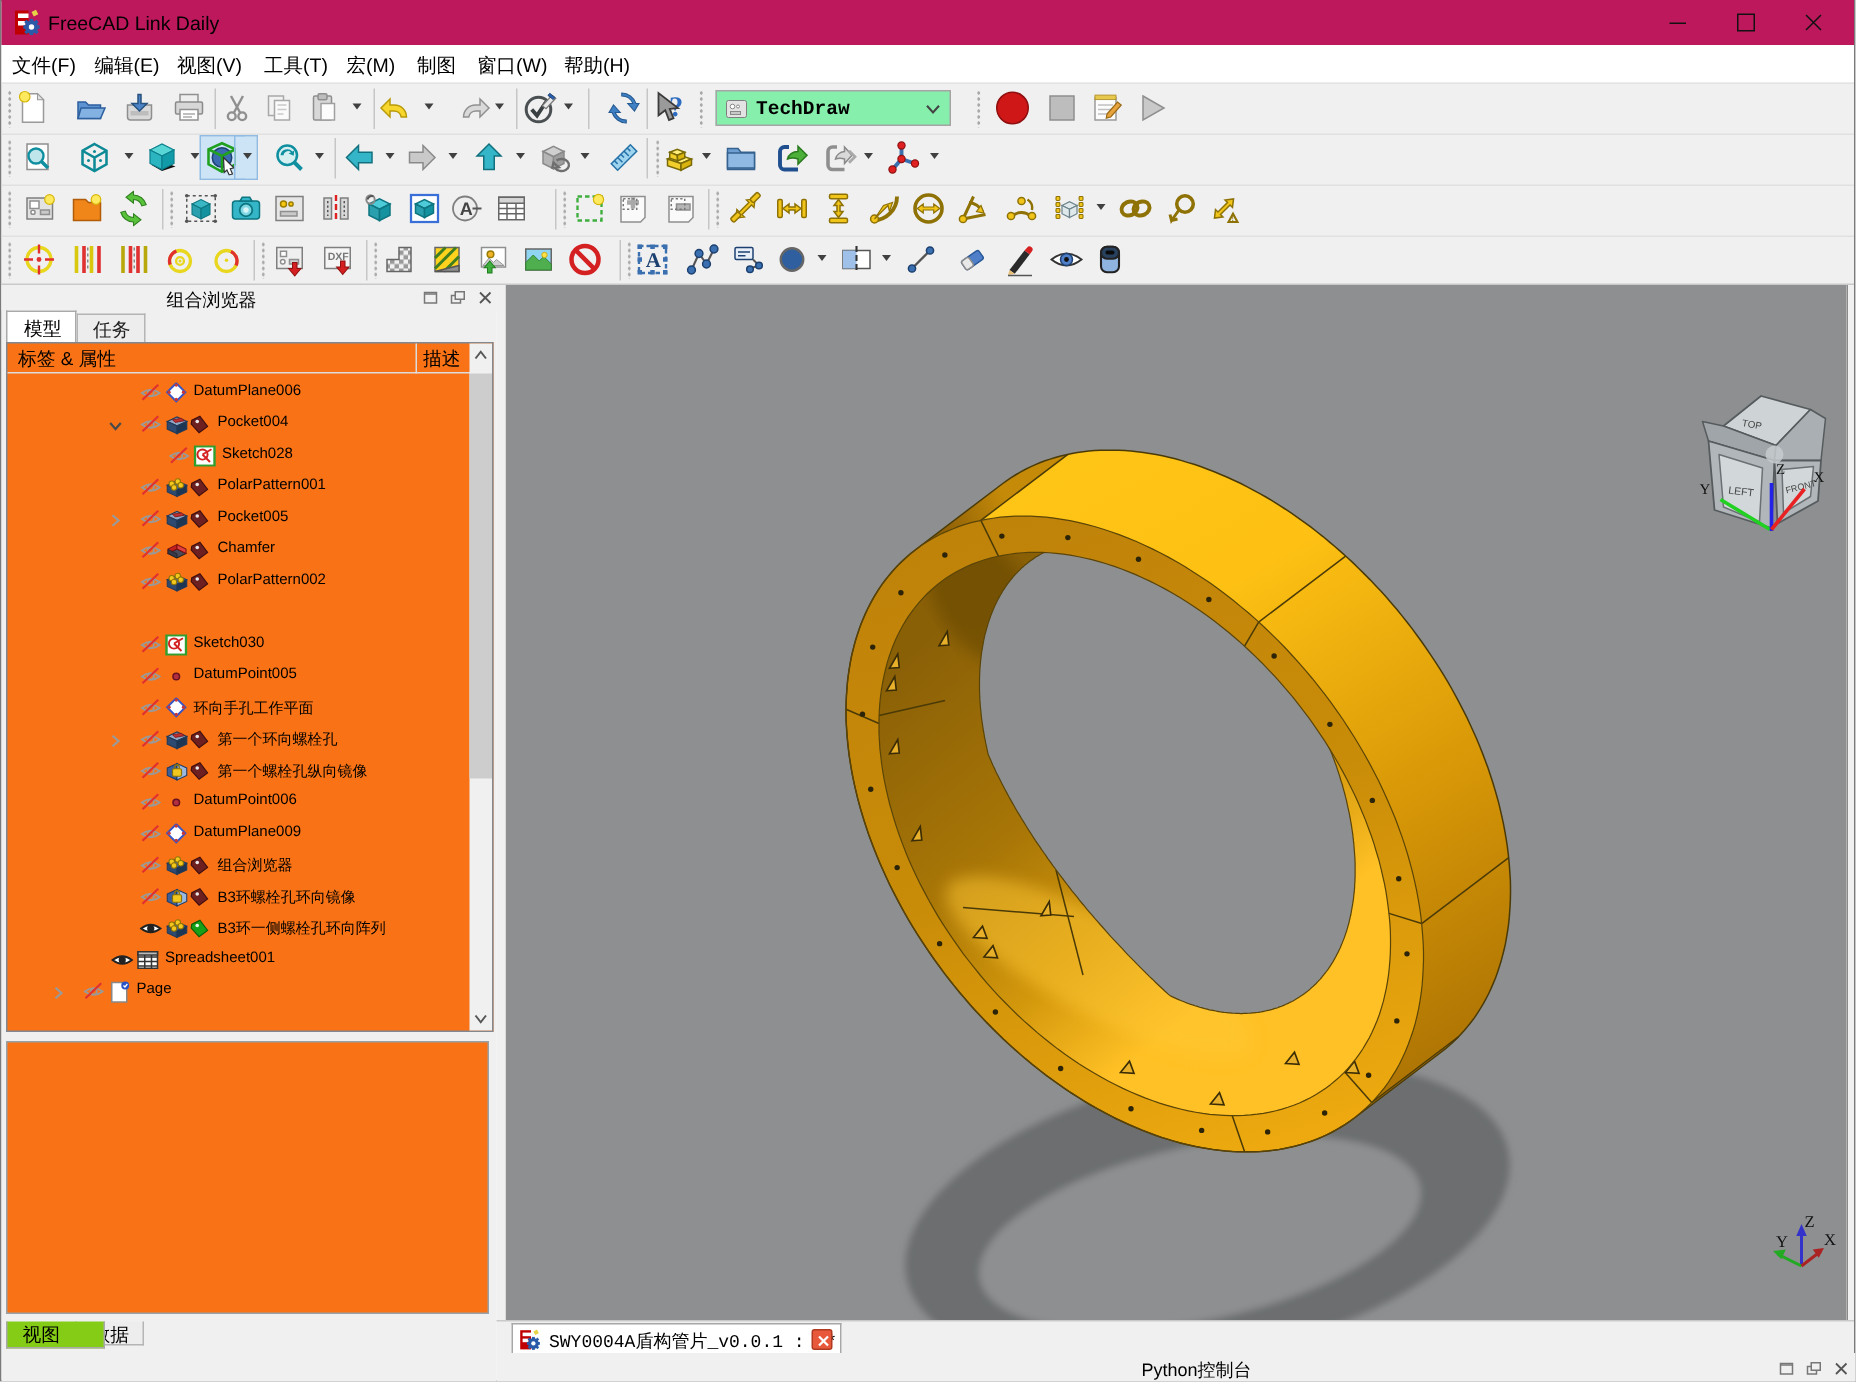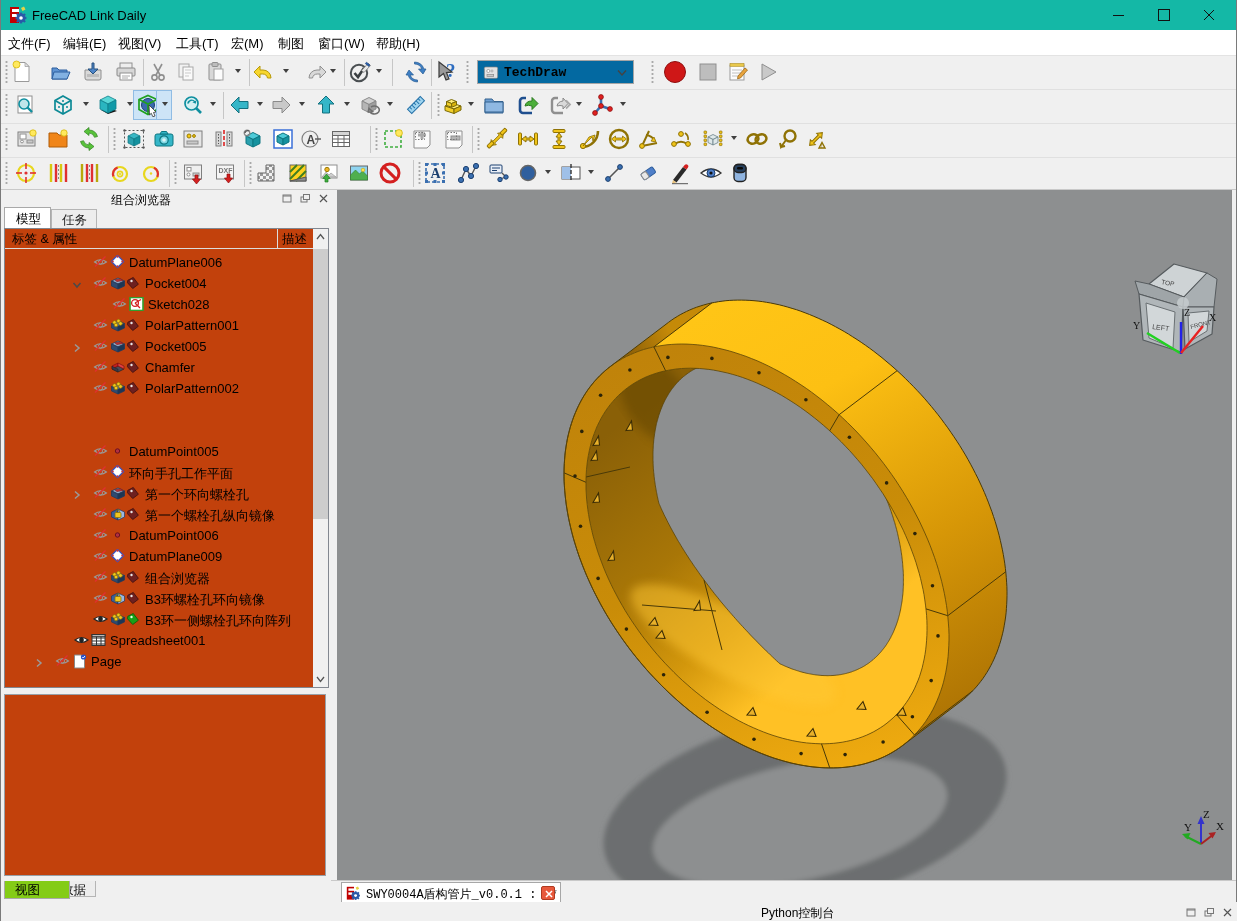--- a/index.html
+++ b/index.html
@@ -1,30 +1,30 @@
 <!DOCTYPE html>
 <html><head><meta charset="utf-8"><style>
 *{margin:0;padding:0;box-sizing:border-box}
 html,body{width:1237px;height:921px;overflow:hidden;font-family:"Liberation Sans",sans-serif;background:#fff;position:relative}
 .abs{position:absolute}
 #win{position:absolute;inset:0;border:1px solid #7a7a7a}
-#titlebar{position:absolute;left:1px;top:0;right:1px;height:30px;background:#14b8a6}
+#titlebar{position:absolute;left:1px;top:0;right:1px;height:30px;background:#be185d}
 #titlebar .t{position:absolute;left:31px;top:8px;font-size:13px;color:#000}
 #menubar{position:absolute;left:1px;top:30px;right:1px;height:25px;background:#fff}
 #menubar span{position:absolute;top:5px;font-size:13px;color:#000}
 #tbars{position:absolute;left:1px;top:55px;right:1px;height:135px;background:#f0f0f0;border-top:1px solid #e3e3e3;border-bottom:1px solid #c9c9c9}
 .trow{position:absolute;left:0;right:0;height:33px}
 .tbtn{position:absolute;width:28px;height:28px;display:flex;align-items:center;justify-content:center}
 .dd{position:absolute;width:0;height:0;border-left:3.5px solid transparent;border-right:3.5px solid transparent;border-top:4px solid #404040}
 .vsep{position:absolute;top:3px;bottom:3px;width:1px;background:#c6c6c6}
 .grip{position:absolute;top:4px;bottom:4px;width:3px;background-image:radial-gradient(circle,#a9a9a9 1px,transparent 1.2px);background-size:3px 4px}
 #ldock{position:absolute;left:1px;top:190px;width:330px;bottom:0;background:#f0f0f0}
 .ptitle{font-size:12px;color:#000}
-.tree{position:absolute;background:#c2410c;border:1px solid #828790}
-.titem{position:absolute;font-size:13px;color:#000;white-space:nowrap}
+.tree{position:absolute;background:#f97316;border:1px solid #828790}
+.titem{position:absolute;font-size:10px;color:#000;white-space:nowrap}
 #vport{position:absolute;left:337px;top:190px;width:894px;height:690px;background:#8d8f90}
 </style></head><body>
 <div id="win"></div>
 <div id="titlebar">
     <div class="abs" style="left:8px;top:6px"><svg width="18" height="18" viewBox="0 0 18 18">
         <rect x="1" y="1" width="9" height="16" fill="#c00000"></rect>
         <rect x="3" y="3" width="7" height="3" fill="#fff"></rect>
         <rect x="3" y="8" width="5" height="3" fill="#fff"></rect>
         <path d="M12 2 l3-1.5 1.5 3 -3 1.5 Z" fill="#e8d246"></path>
         <g fill="#2a5aa8">
@@ -153,21 +153,21 @@
         </svg>
       </div>
       <div class="vsep" style="left:430px;top:3px;height:27px"></div>
       <div class="tbtn" style="left:432px;top:2px">
         <svg width="24" height="24" viewBox="0 0 24 24">
           <text x="11" y="17" font-size="19" font-weight="bold" fill="#2d6cc0" font-family="Liberation Serif">?</text>
           <path d="M4 2 L4 17 L8.5 13.5 L11 20 L14 18.8 L11.5 12.6 L17 12 Z" fill="#9a9a9a" stroke="#3a3a3a" stroke-width="1.2"></path>
         </svg>
       </div>
       <div class="grip" style="left:465px;top:4px;height:25px"></div>
-      <div class="abs" style="left:476px;top:4px;width:157px;height:24px;background:#0369a1;border:1px solid #a5a5a5;">
+      <div class="abs" style="left:476px;top:4px;width:157px;height:24px;background:#86efac;border:1px solid #a5a5a5;">
         <svg class="abs" style="left:5px;top:4px" width="16" height="16" viewBox="0 0 24 24">
           <rect x="2" y="3" width="20" height="17" rx="2" fill="#e3e3e3" stroke="#7f7f7f"></rect>
           <circle cx="8" cy="9" r="2.3" fill="#fff" stroke="#888"></circle>
           <circle cx="13.5" cy="9" r="1.5" fill="#fff" stroke="#888"></circle>
           <rect x="6" y="14" width="10" height="3" fill="#c9c9c9" stroke="#888"></rect>
         </svg>
         <span class="abs" style="left:26px;top:4px;font-family:'Liberation Mono',monospace;font-size:13px;font-weight:bold">TechDraw</span>
         <svg class="abs" style="right:6px;top:8px" width="10" height="8">
           <path d="M1 1.5 L5 6 L9 1.5" fill="none" stroke="#444" stroke-width="1.4"></path>
         </svg>
@@ -964,20 +964,33 @@
               <circle cx="8.5" cy="3" r="1.8"></circle>
               <circle cx="6" cy="7" r="1.8"></circle>
               <circle cx="10.5" cy="5.5" r="1.8"></circle>
             </g>
           </svg></div>
         <div class="abs" style="left:121px;top:3px"><svg width="14" height="14" viewBox="0 0 14 14">
             <path d="M1.5 5 L6.5 1.5 L12.5 7.5 L7.5 12.5 L1.5 7.5 Z" fill="#6e2020" stroke="#3f0f0f" stroke-width=".8" transform="rotate(8 7 7)"></path>
             <circle cx="5.5" cy="5" r="1.2" fill="#e8e8e8"></circle>
           </svg></div>
         <span class="titem" style="left:140px;top:3px">PolarPattern002</span>
+      </div>
+<div class="abs" style="left:0;top:191px;width:308px;height:21px">
+        <div class="abs" style="left:88px;top:3px"><svg width="15" height="14" viewBox="0 0 15 14">
+            <path d="M1.5 7 Q7.5 2.5 13.5 7 Q7.5 11.5 1.5 7 Z" fill="none" stroke="#9a9a9a" stroke-width="1.1"></path>
+            <circle cx="7.5" cy="7" r="2" fill="none" stroke="#9a9a9a"></circle>
+            <line x1="2" y1="11.5" x2="12.5" y2="1.5" stroke="#e03030" stroke-width="1.5"></line>
+          </svg></div>
+        <div class="abs" style="left:105px;top:3px"><svg width="15" height="14" viewBox="0 0 15 14">
+            <rect x="1" y="0.5" width="13" height="13" fill="#fff" stroke="#2fa02f" stroke-width="1.6"></rect>
+            <circle cx="6" cy="6" r="3.4" fill="none" stroke="#d42020" stroke-width="1.3"></circle>
+            <path d="M6 6 L12 2.5 M6 6 L11 11" stroke="#d42020" stroke-width="1.3"></path>
+          </svg></div>
+        <span class="titem" style="left:124px;top:3px">Sketch030</span>
       </div>
 <div class="abs" style="left:0;top:212px;width:308px;height:21px">
         <div class="abs" style="left:88px;top:3px"><svg width="15" height="14" viewBox="0 0 15 14">
             <path d="M1.5 7 Q7.5 2.5 13.5 7 Q7.5 11.5 1.5 7 Z" fill="none" stroke="#9a9a9a" stroke-width="1.1"></path>
             <circle cx="7.5" cy="7" r="2" fill="none" stroke="#9a9a9a"></circle>
             <line x1="2" y1="11.5" x2="12.5" y2="1.5" stroke="#e03030" stroke-width="1.5"></line>
           </svg></div>
         <div class="abs" style="left:105px;top:3px"><svg width="15" height="14" viewBox="0 0 15 14">
             <circle cx="7.5" cy="7" r="2.2" fill="#b03040" stroke="#6a1020"></circle>
           </svg></div>

